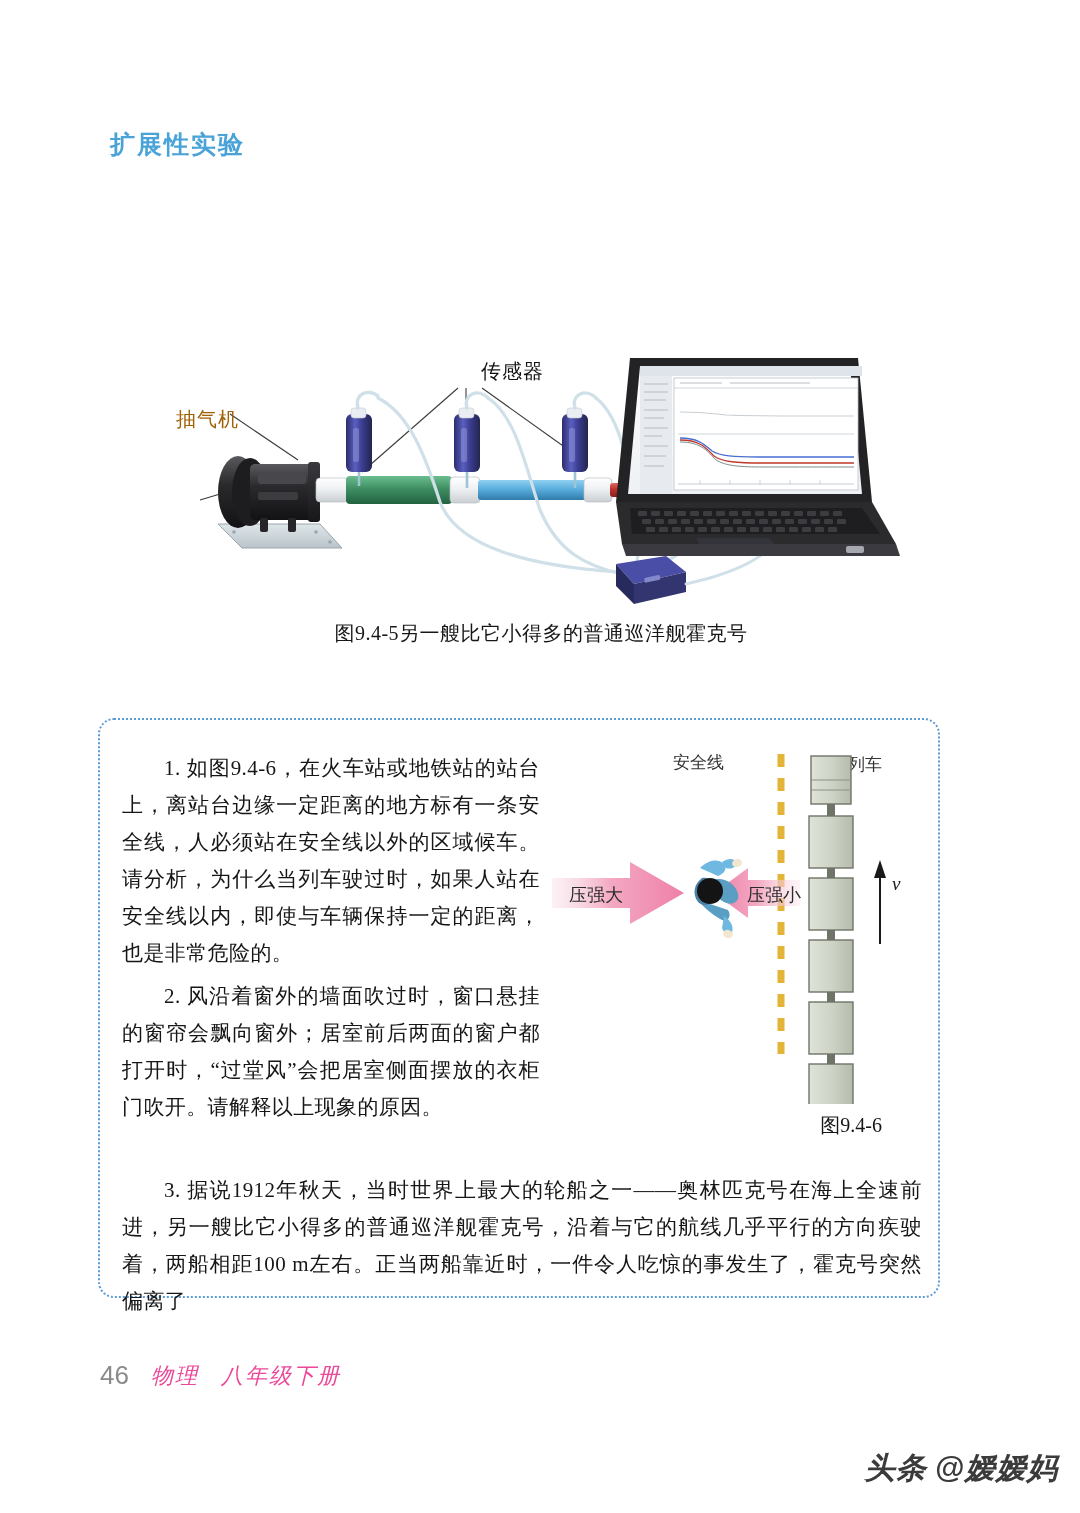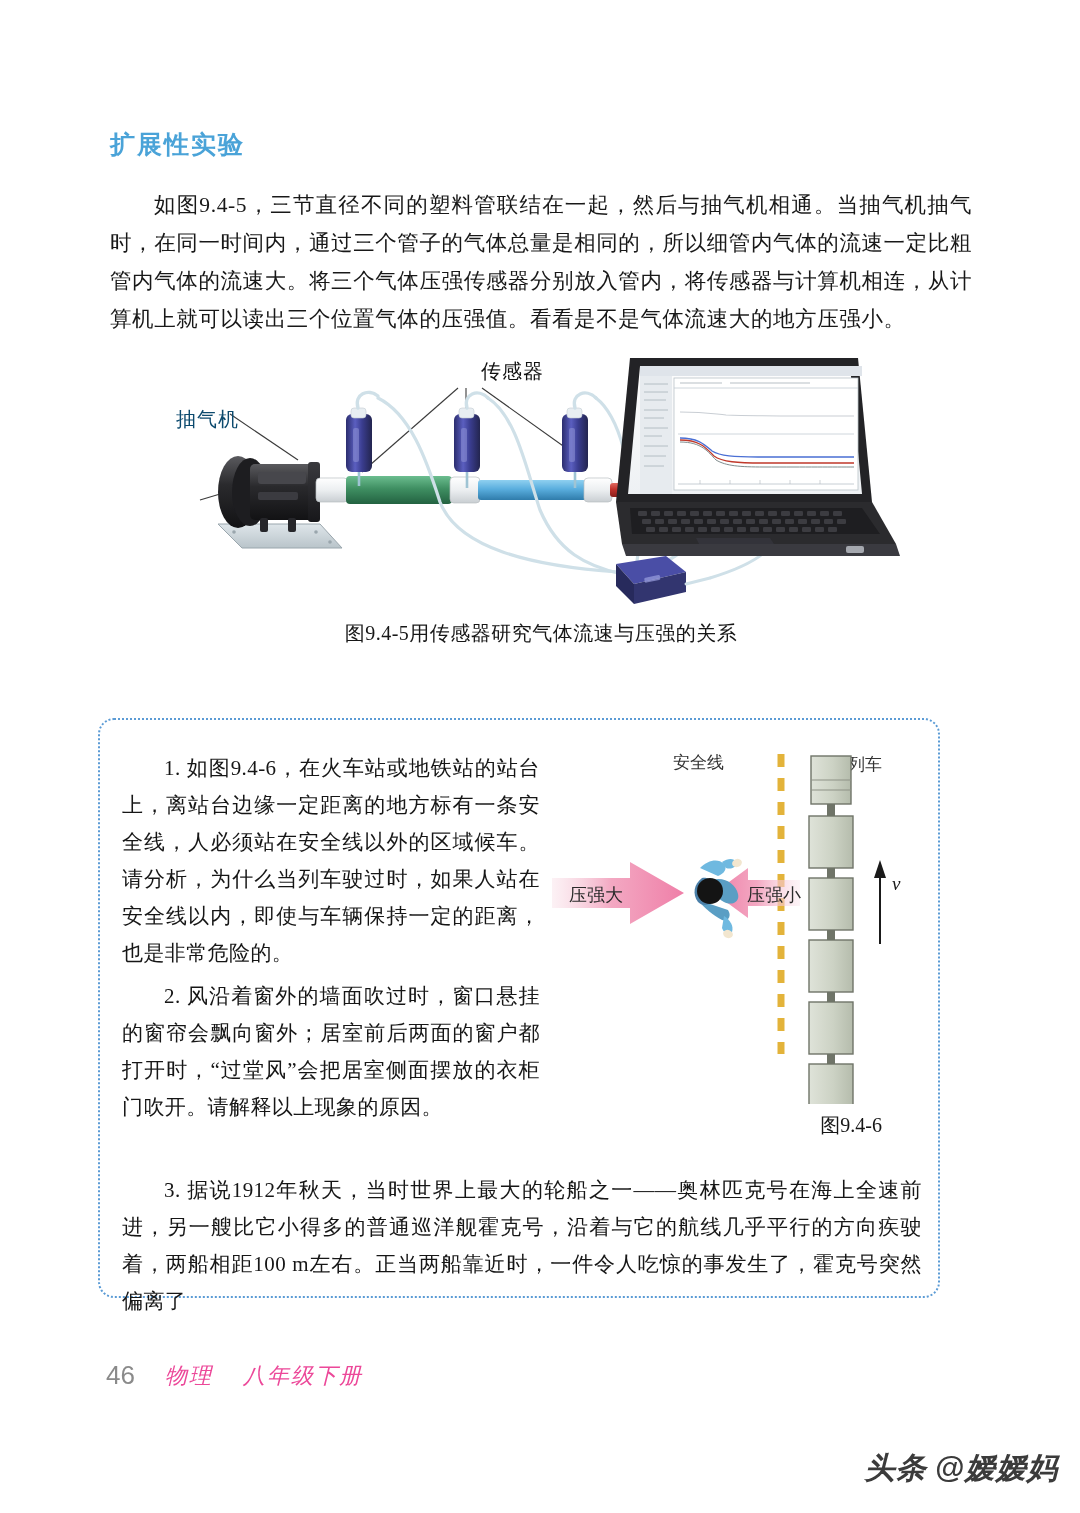--- a/index.html
+++ b/index.html
@@ -58,21 +58,21 @@
     position: absolute;
     left: 0; top: 0;
     width: 862px; height: 268px;
   }
 
   .lbl-pump {
     position: absolute;
     left: 66px; top: 54px;
     font-size: 20px;
     letter-spacing: 1px;
-    color: #0c4a6e;
+    color: #a16207;
   }
   .lbl-sensor {
     position: absolute;
     left: 325px; top: 6px;
     font-size: 20px;
     letter-spacing: 1px;
     color: #111;
     margin-left: 46px;
   }
 
@@ -178,25 +178,25 @@
     top: 368px;
     width: 330px;
     text-align: right;
     font-size: 20px;
     color: #171717;
   }
 
   
   .footer {
     position: absolute;
-    left: 106px;
+    left: 100px;
     top: 1360px;
     display: flex;
     align-items: flex-end;
-    gap: 30px;
+    gap: 22px;
     color: #8d8d8d;
   }
   .footer-page {
     font-size: 26px;
     font-family: "Liberation Sans","DejaVu Sans",sans-serif;
     color: #8a8a8a;
   }
   .footer-title {
     font-size: 22px;
     letter-spacing: 2px;
@@ -220,21 +220,20 @@
     opacity: .92;
   }
 </style>
 </head>
 <body>
 
 <div class="page">
 
   <div class="section-heading">扩展性实验</div>
 
-  <div class="intro-para">如图9.4-5，三节直径不同的塑料管联结在一起，然后与抽气机相通。当抽气机抽气时，在同一时间内，通过三个管子的气体总量是相同的，所以细管内气体的流速一定比粗管内气体的流速大。将三个气体压强传感器分别放入管内，将传感器与计算机相连，从计算机上就可以读出三个位置气体的压强值。看看是不是气体流速大的地方压强小。</div>
 
   <div class="fig1-wrap">
     <div class="fig1-stage">
 
       <svg width="862" height="268" viewBox="0 0 862 268">
         <defs>
           <linearGradient id="gTube" x1="0" y1="0" x2="0" y2="1">
             <stop offset="0%" stop-color="#6bbd8f"></stop>
             <stop offset="45%" stop-color="#3f8f62"></stop>
             <stop offset="100%" stop-color="#236241"></stop>
@@ -448,21 +447,21 @@
           <rect x="736" y="194" width="18" height="7" rx="2" fill="#c9ced4" opacity=".75"></rect>
         </g>
 
       </svg>
 
       <div class="lbl-pump">抽气机</div>
       <div class="lbl-sensor">传感器</div>
     </div>
 
     <div class="fig-caption">
-      <span class="cap-num">图9.4-5</span><span>用传感器研究气体流速与压强的关系</span>
+      <span class="cap-num">图9.4-5</span><span>另一艘比它小得多的普通巡洋舰霍克号</span>
     </div>
   </div>
 
   <div class="exbox">
 
 
     <div class="ex-col-left">
       <div class="ex-item">1. 如图9.4-6，在火车站或地铁站的站台上，离站台边缘一定距离的地方标有一条安全线，人必须站在安全线以外的区域候车。请分析，为什么当列车驶过时，如果人站在安全线以内，即使与车辆保持一定的距离，也是非常危险的。</div>
       <div class="ex-item">2. 风沿着窗外的墙面吹过时，窗口悬挂的窗帘会飘向窗外；居室前后两面的窗户都打开时，“过堂风”会把居室侧面摆放的衣柜门吹开。请解释以上现象的原因。</div>
     </div>

